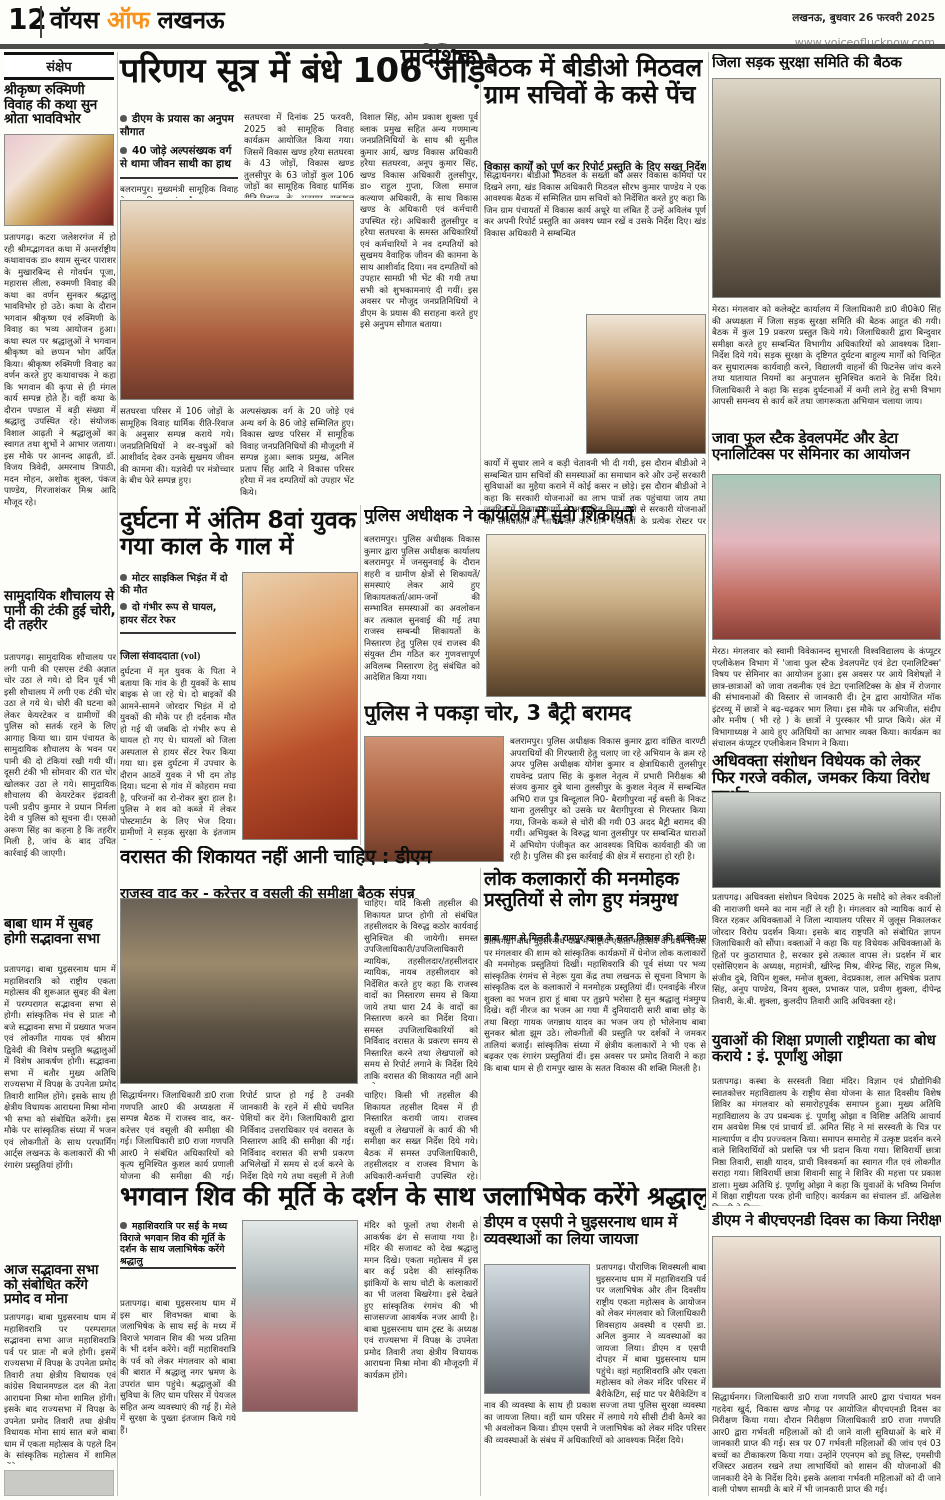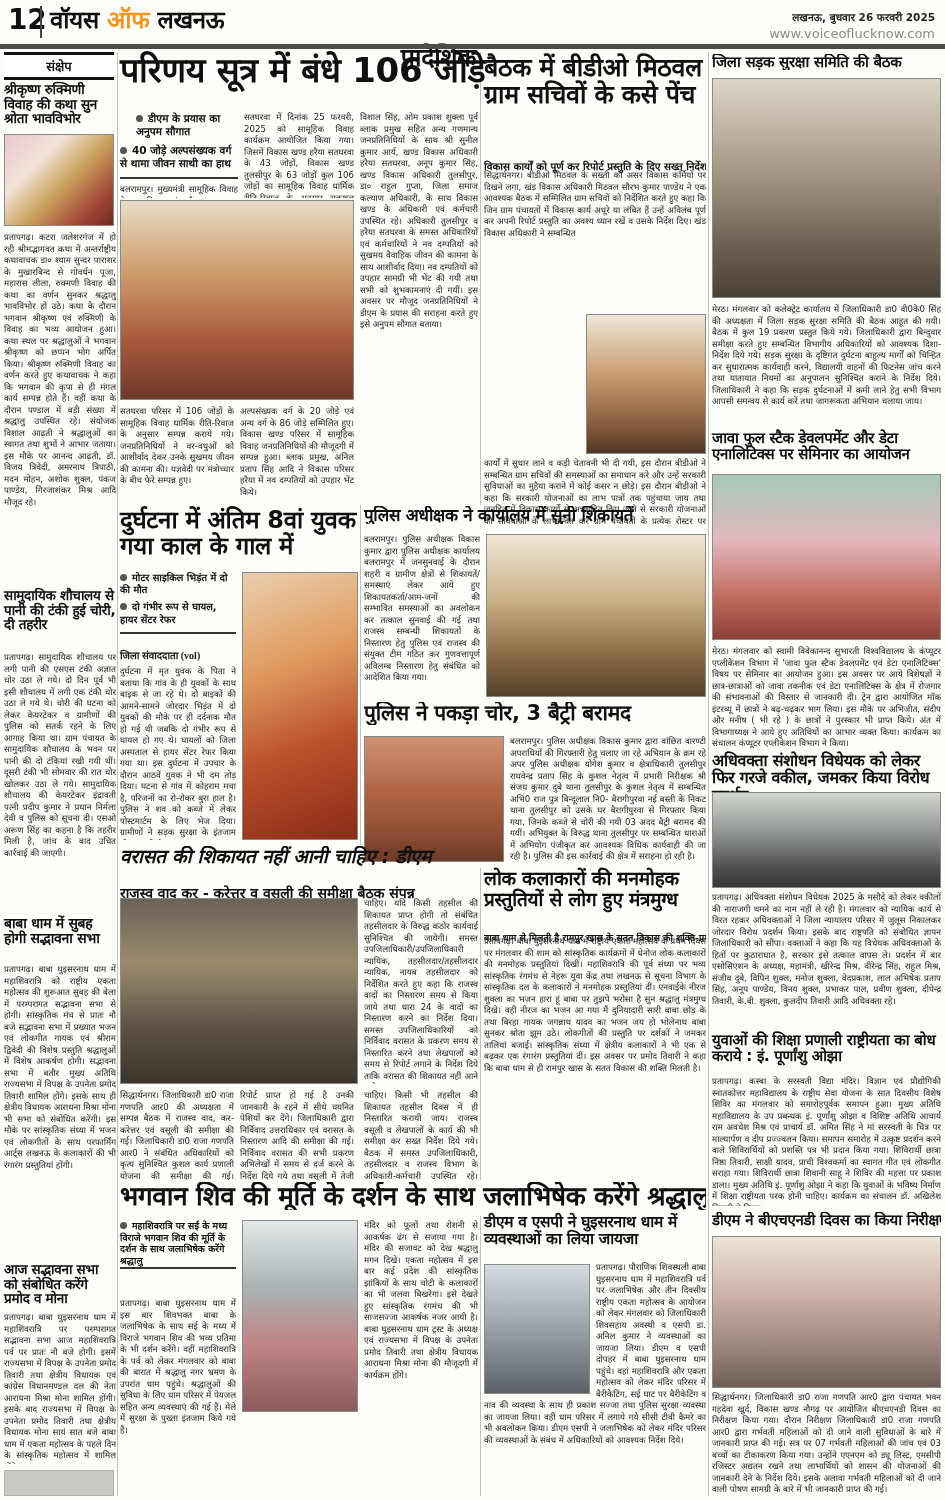--- a/index.html
+++ b/index.html
@@ -31,21 +31,21 @@
     <div class="abs hl" style="left:8px;top:5px;font-size:28px;">12</div>
     <div class="abs" style="left:40px;top:6px;width:2px;height:32px;background:#444;"></div>
     <div class="abs hl" style="left:50px;top:8px;font-size:24px;">
       <span>वॉयस</span>
       <span style="color:#f7941d;">ऑफ</span>
       <span>लखनऊ</span>
     </div>
     <div class="abs hl" style="left:0;top:8px;width:877px;text-align:center;font-size:25px;margin-top:36px;">प्रादेशिक</div>
     <div class="abs" style="right:10px;top:10px;width:220px;text-align:right;">
       <div style="font-size:10.5px;font-weight:bold;color:#222;">लखनऊ, बुधवार 26 फरवरी 2025</div>
-      <div style="font-size:13px;color:#8a8a88;margin-top:2px;">www.voiceoflucknow.com</div>
+      <div style="font-size:11px;color:#8a8a88;margin-top:12px;">www.voiceoflucknow.com</div>
     </div>
   </div>
   <div class="abs" style="left:0;top:44px;width:945px;height:5px;background:#4c4c4a;"></div>
 
   <div class="vrule" style="left:117px;top:52px;height:1444px;"></div>
   <div class="vrule" style="left:708px;top:52px;height:1444px;"></div>
   <div class="vrule" style="left:480px;top:52px;height:453px;"></div>
   <div class="vrule" style="left:480px;top:868px;height:312px;"></div>
   <div class="vrule" style="left:480px;top:1216px;height:280px;"></div>
   <div class="vrule" style="left:360px;top:505px;height:340px;"></div>
@@ -61,21 +61,21 @@
 
   <div class="abs hl" style="left:4px;top:916px;width:112px;font-size:14px;">बाबा धाम में सुबह होगी सद्भावना सभा</div>
   <div class="abs bt" style="left:4px;top:964px;width:112px;height:292px;">प्रतापगढ़। बाबा घुइसरनाथ धाम में महाशिवरात्रि को राष्ट्रीय एकता महोत्सव की शुरूआत सुबह की बेला में परम्परागत सद्भावना सभा से होगी। सांस्कृतिक मंच से प्रातः नौ बजे सद्भावना सभा में प्रख्यात भजन एवं लोकगीत गायक एवं श्रीराम द्विवेदी की विशेष प्रस्तुति श्रद्धालुओं में विशेष आकर्षण होगी। सद्भावना सभा में बतौर मुख्य अतिथि राज्यसभा में विपक्ष के उपनेता प्रमोद तिवारी शामिल होंगे। इसके साथ ही क्षेत्रीय विधायक आराधना मिश्रा मोना भी सभा को संबोधित करेंगी। इस मौके पर सांस्कृतिक संध्या में भजन एवं लोकगीतों के साथ परफार्मिंग आर्ट्स लखनऊ के कलाकारों की भी रंगारंग प्रस्तुतियां होंगी।</div>
 
   <div class="abs hl" style="left:4px;top:1262px;width:112px;font-size:13.5px;">आज सद्भावना सभा को संबोधित करेंगे प्रमोद व मोना</div>
   <div class="abs bt" style="left:4px;top:1312px;width:112px;height:152px;">प्रतापगढ़। बाबा घुइसरनाथ धाम में महाशिवरात्रि पर परम्परागत सद्भावना सभा आज महाशिवरात्रि पर्व पर प्रातः नौ बजे होगी। इसमें राज्यसभा में विपक्ष के उपनेता प्रमोद तिवारी तथा क्षेत्रीय विधायक एवं कांग्रेस विधानमण्डल दल की नेता आराधना मिश्रा मोना शामिल होंगी। इसके बाद राज्यसभा में विपक्ष के उपनेता प्रमोद तिवारी तथा क्षेत्रीय विधायक मोना सायं सात बजे बाबा धाम में एकता महोत्सव के पहले दिन के सांस्कृतिक महोत्सव में शामिल होंगे।</div>
   <div class="abs gray-strip" style="left:4px;top:1470px;width:110px;height:26px;"></div>
 
   <div class="abs hl" style="left:120px;top:52px;width:358px;font-size:34px;white-space:nowrap;">परिणय सूत्र में बंधे 106 जोड़े</div>
   <div class="abs" style="left:120px;top:112px;width:118px;border-bottom:2px solid #333;padding-bottom:6px;">
-    <div class="bullet-line" style="margin-bottom:6px;margin-left:16px;"><span class="dot"></span><span>डीएम के प्रयास का अनुपम सौगात</span></div>
+    <div class="bullet-line" style="margin-bottom:6px;"><span class="dot"></span><span>डीएम के प्रयास का अनुपम सौगात</span></div>
     <div class="bullet-line"><span class="dot"></span><span>40 जोड़े अल्पसंख्यक वर्ग से थामा जीवन साथी का हाथ</span></div>
   </div>
   <div class="abs bt" style="left:120px;top:184px;width:118px;height:14px;">बलरामपुर। मुख्यमंत्री सामूहिक विवाह के तहत विकास खंड हरैया</div>
   <div class="abs bt" style="left:244px;top:112px;width:110px;height:86px;">सतघरवा में दिनांक 25 फरवरी, 2025 को सामूहिक विवाह कार्यक्रम आयोजित किया गया। जिसमें विकास खण्ड हरैया सतघरवा के 43 जोड़ों, विकास खण्ड तुलसीपुर के 63 जोड़ों कुल 106 जोड़ों का सामूहिक विवाह धार्मिक रीति-रिवाज के अनुसार सकुशल सम्पन्न कराया गया। जिसमें</div>
   <div class="photo" style="left:120px;top:200px;width:234px;height:200px;background:linear-gradient(180deg,#e9dcc9 0%,#cf9f6d 35%,#a85a3c 70%,#6e392a 100%);"></div>
   <div class="abs bt" style="left:120px;top:406px;width:114px;height:118px;">सतघरवा परिसर में 106 जोड़ों के सामूहिक विवाह धार्मिक रीति-रिवाज के अनुसार सम्पन्न कराये गये। जनप्रतिनिधियों ने वर-वधुओं को आशीर्वाद देकर उनके सुखमय जीवन की कामना की। यज्ञवेदी पर मंत्रोच्चार के बीच फेरे सम्पन्न हुए।</div>
   <div class="abs bt" style="left:240px;top:406px;width:114px;height:118px;">अल्पसंख्यक वर्ग के 20 जोड़े एवं अन्य वर्ग के 86 जोड़े सम्मिलित हुए। विकास खण्ड परिसर में सामूहिक विवाह जनप्रतिनिधियों की मौजूदगी में सम्पन्न हुआ। ब्लाक प्रमुख, अनिल प्रताप सिंह आदि ने विकास परिसर हरैया में नव दम्पतियों को उपहार भेंट किये।</div>
   <div class="abs bt" style="left:360px;top:112px;width:118px;height:412px;">विशाल सिंह, ओम प्रकाश शुक्ला पूर्व ब्लाक प्रमुख सहित अन्य गणमान्य जनप्रतिनिधियों के साथ श्री सुनील कुमार आर्य, खण्ड विकास अधिकारी हरैया सतघरवा, अनूप कुमार सिंह, खण्ड विकास अधिकारी तुलसीपुर, डा० राहुल गुप्ता, जिला समाज कल्याण अधिकारी, के साथ विकास खण्ड के अधिकारी एवं कर्मचारी उपस्थित रहे। अधिकारी तुलसीपुर व हरैया सतघरवा के समस्त अधिकारियों एवं कर्मचारियों ने नव दम्पतियों को सुखमय वैवाहिक जीवन की कामना के साथ आशीर्वाद दिया। नव दम्पतियों को उपहार सामग्री भी भेंट की गयी तथा सभी को शुभकामनाएं दी गयीं। इस अवसर पर मौजूद जनप्रतिनिधियों ने डीएम के प्रयास की सराहना करते हुए इसे अनुपम सौगात बताया।</div>
 
   <div class="abs hl" style="left:484px;top:54px;width:222px;font-size:25px;">बैठक में बीडीओ मिठवल ग्राम सचिवों के कसे पेंच</div>
@@ -95,21 +95,21 @@
   <div class="abs bt" style="left:120px;top:666px;width:116px;height:174px;">दुर्घटना में मृत युवक के पिता ने बताया कि गांव के ही युवकों के साथ बाइक से जा रहे थे। दो बाइकों की आमने-सामने जोरदार भिड़ंत में दो युवकों की मौके पर ही दर्दनाक मौत हो गई थी जबकि दो गंभीर रूप से घायल हो गए थे। घायलों को जिला अस्पताल से हायर सेंटर रेफर किया गया था। इस दुर्घटना में उपचार के दौरान आठवें युवक ने भी दम तोड़ दिया। घटना से गांव में कोहराम मचा है, परिजनों का रो-रोकर बुरा हाल है। पुलिस ने शव को कब्जे में लेकर पोस्टमार्टम के लिए भेज दिया। ग्रामीणों ने सड़क सुरक्षा के इंतजाम की मांग की है।</div>
 
   <div class="abs hl" style="left:364px;top:506px;width:342px;font-size:17px;white-space:nowrap;overflow:hidden;">पुलिस अधीक्षक ने कार्यालय में सुनी शिकायतें</div>
   <div class="abs bt" style="left:364px;top:534px;width:116px;height:164px;">बलरामपुर। पुलिस अधीक्षक विकास कुमार द्वारा पुलिस अधीक्षक कार्यालय बलरामपुर में जनसुनवाई के दौरान शहरी व ग्रामीण क्षेत्रों से शिकायतें/समस्याएं लेकर आये हुए शिकायतकर्ता/आम-जनों की सम्भावित समस्याओं का अवलोकन कर तत्काल सुनवाई की गई तथा राजस्व सम्बन्धी शिकायतों के निस्तारण हेतु पुलिस एवं राजस्व की संयुक्त टीम गठित कर गुणवत्तापूर्ण अविलम्ब निस्तारण हेतु संबंधित को आदेशित किया गया।</div>
   <div class="photo" style="left:486px;top:534px;width:220px;height:163px;background:linear-gradient(180deg,#f0e8d5 0%,#cbb189 40%,#8a6a45 75%,#54402a 100%);"></div>
 
   <div class="abs hl" style="left:364px;top:702px;width:342px;font-size:21px;white-space:nowrap;overflow:hidden;">पुलिस ने पकड़ा चोर, 3 बैट्री बरामद</div>
   <div class="photo" style="left:364px;top:736px;width:140px;height:126px;background:linear-gradient(180deg,#cf9273 0%,#b06443 45%,#8a4c33 80%,#6b3a27 100%);"></div>
   <div class="abs bt" style="left:510px;top:736px;width:196px;height:126px;">बलरामपुर। पुलिस अधीक्षक विकास कुमार द्वारा वांछित वारण्टी अपराधियों की गिरफ्तारी हेतु चलाए जा रहे अभियान के क्रम रहे अपर पुलिस अधीक्षक योगेश कुमार व क्षेत्राधिकारी तुलसीपुर राघवेन्द्र प्रताप सिंह के कुशल नेतृत्व में प्रभारी निरीक्षक श्री संजय कुमार दुबे थाना तुलसीपुर के कुशल नेतृत्व में सम्बन्धित अभि0 राज पुत्र बिन्दूलाल नि0- बैरागीपुरवा नई बस्ती के निकट थाना तुलसीपुर को उसके घर बैरागीपुरवा से गिरफ्तार किया गया, जिनके कब्जे से चोरी की गयी 03 अदद बैट्री बरामद की गयीं। अभियुक्त के विरुद्ध थाना तुलसीपुर पर सम्बन्धित धाराओं में अभियोग पंजीकृत कर आवश्यक विधिक कार्यवाही की जा रही है। पुलिस की इस कार्रवाई की क्षेत्र में सराहना हो रही है।</div>
 
-  <div class="abs hl" style="left:120px;top:846px;width:358px;font-size:19px;white-space:nowrap;overflow:hidden;font-style:italic;">वरासत की शिकायत नहीं आनी चाहिए : डीएम</div>
+  <div class="abs hl" style="left:120px;top:846px;width:358px;font-size:19px;white-space:nowrap;overflow:hidden;">वरासत की शिकायत नहीं आनी चाहिए : डीएम</div>
   <div class="abs subhead" style="left:120px;top:872px;width:358px;font-size:14px;white-space:nowrap;overflow:hidden;">राजस्व वाद कर - करेत्तर व वसूली की समीक्षा बैठक संपन्न</div>
   <div class="photo" style="left:120px;top:898px;width:238px;height:186px;background:linear-gradient(180deg,#6a6257 0%,#9c8a6d 35%,#5c5244 70%,#3a352c 100%);"></div>
   <div class="abs bt" style="left:364px;top:898px;width:114px;height:186px;">चाहिए। यदि किसी तहसील की शिकायत प्राप्त होगी तो संबंधित तहसीलदार के विरुद्ध कठोर कार्यवाई सुनिश्चित की जायेगी। समस्त उपजिलाधिकारी/उपजिलाधिकारी न्यायिक, तहसीलदार/तहसीलदार न्यायिक, नायब तहसीलदार को निर्देशित करते हुए कहा कि राजस्व वादों का निस्तारण समय से किया जाये तथा धारा 24 के वादों का निस्तारण करने का निर्देश दिया। समस्त उपजिलाधिकारियों को निर्विवाद वरासत के प्रकरण समय से निस्तारित करने तथा लेखपालों को समय से रिपोर्ट लगाने के निर्देश दिये ताकि वरासत की शिकायत नहीं आने पाये।</div>
   <div class="abs bt" style="left:120px;top:1090px;width:114px;height:90px;">सिद्धार्थनगर। जिलाधिकारी डा0 राजा गणपति आर0 की अध्यक्षता में सम्पन्न बैठक में राजस्व वाद, कर-करेत्तर एवं वसूली की समीक्षा की गई। जिलाधिकारी डा0 राजा गणपति आर0 ने संबंधित अधिकारियों को कृत्य सुनिश्चित कुशल कार्य प्रणाली योजना की समीक्षा की गई। जिलाधिकारी ने समस्त उप जिलाधिकारियों को निर्देश दिये कि वरासत की शिकायतें नहीं आनी</div>
   <div class="abs bt" style="left:240px;top:1090px;width:114px;height:90px;">रिपोर्ट प्राप्त हो गई है उनकी जानकारी के रहने में सीधे चयनित पेशियों कर देंगे। जिलाधिकारी द्वारा निर्विवाद उत्तराधिकार एवं वरासत के निस्तारण आदि की समीक्षा की गई। निर्विवाद वरासत की सभी प्रकरण अभिलेखों में समय से दर्ज करने के निर्देश दिये गये तथा वसूली में तेजी लाने को कहा।</div>
   <div class="abs bt" style="left:364px;top:1090px;width:114px;height:90px;">चाहिए। किसी भी तहसील की शिकायत तहसील दिवस में ही निस्तारित करायी जाय। राजस्व वसूली व लेखपालों के कार्य की भी समीक्षा कर सख्त निर्देश दिये गये। बैठक में समस्त उपजिलाधिकारी, तहसीलदार व राजस्व विभाग के अधिकारी-कर्मचारी उपस्थित रहे। वरासत की शिकायत नहीं आनी चाहिए।</div>
 
   <div class="abs hl" style="left:484px;top:868px;width:222px;font-size:19px;">लोक कलाकारों की मनमोहक प्रस्तुतियों से लोग हुए मंत्रमुग्ध</div>
   <div class="abs subhead" style="left:484px;top:920px;width:222px;font-size:9.3px;white-space:nowrap;overflow:hidden;">बाबा धाम से मिलती है रामपुर खास के सतत विकास की शक्ति-प्रमोद तिवारी</div>
   <div class="abs bt" style="left:484px;top:936px;width:222px;height:244px;">प्रतापगढ़। बाबा घुइसरनाथ धाम में राष्ट्रीय एकता महोत्सव के प्रथम दिवस पर मंगलवार की शाम को सांस्कृतिक कार्यक्रमों में धेनोज लोक कलाकारों की मनमोहक प्रस्तुतियां दिखीं। महाशिवरात्रि की पूर्व संध्या पर भव्य सांस्कृतिक रंगमंच से नेहरू युवा केंद्र तथा लखनऊ से सूचना विभाग के सांस्कृतिक दल के कलाकारों ने मनमोहक प्रस्तुतियां दीं। एनवाईके नीरज शुक्ला का भजन हारा हूं बाबा पर तुझपे भरोसा है सुन श्रद्धालु मंत्रमुग्ध दिखे। वहीं नीरज का भजन आ गया मैं दुनियादारी सारी बाबा छोड़ के तथा बिरहा गायक जगन्नाथ यादव का भजन जय हो भोलेनाथ बाबा सुनकर श्रोता झूम उठे। लोकगीतों की प्रस्तुति पर दर्शकों ने जमकर तालियां बजाईं। सांस्कृतिक संध्या में क्षेत्रीय कलाकारों ने भी एक से बढ़कर एक रंगारंग प्रस्तुतियां दीं। इस अवसर पर प्रमोद तिवारी ने कहा कि बाबा धाम से ही रामपुर खास के सतत विकास की शक्ति मिलती है।</div>

